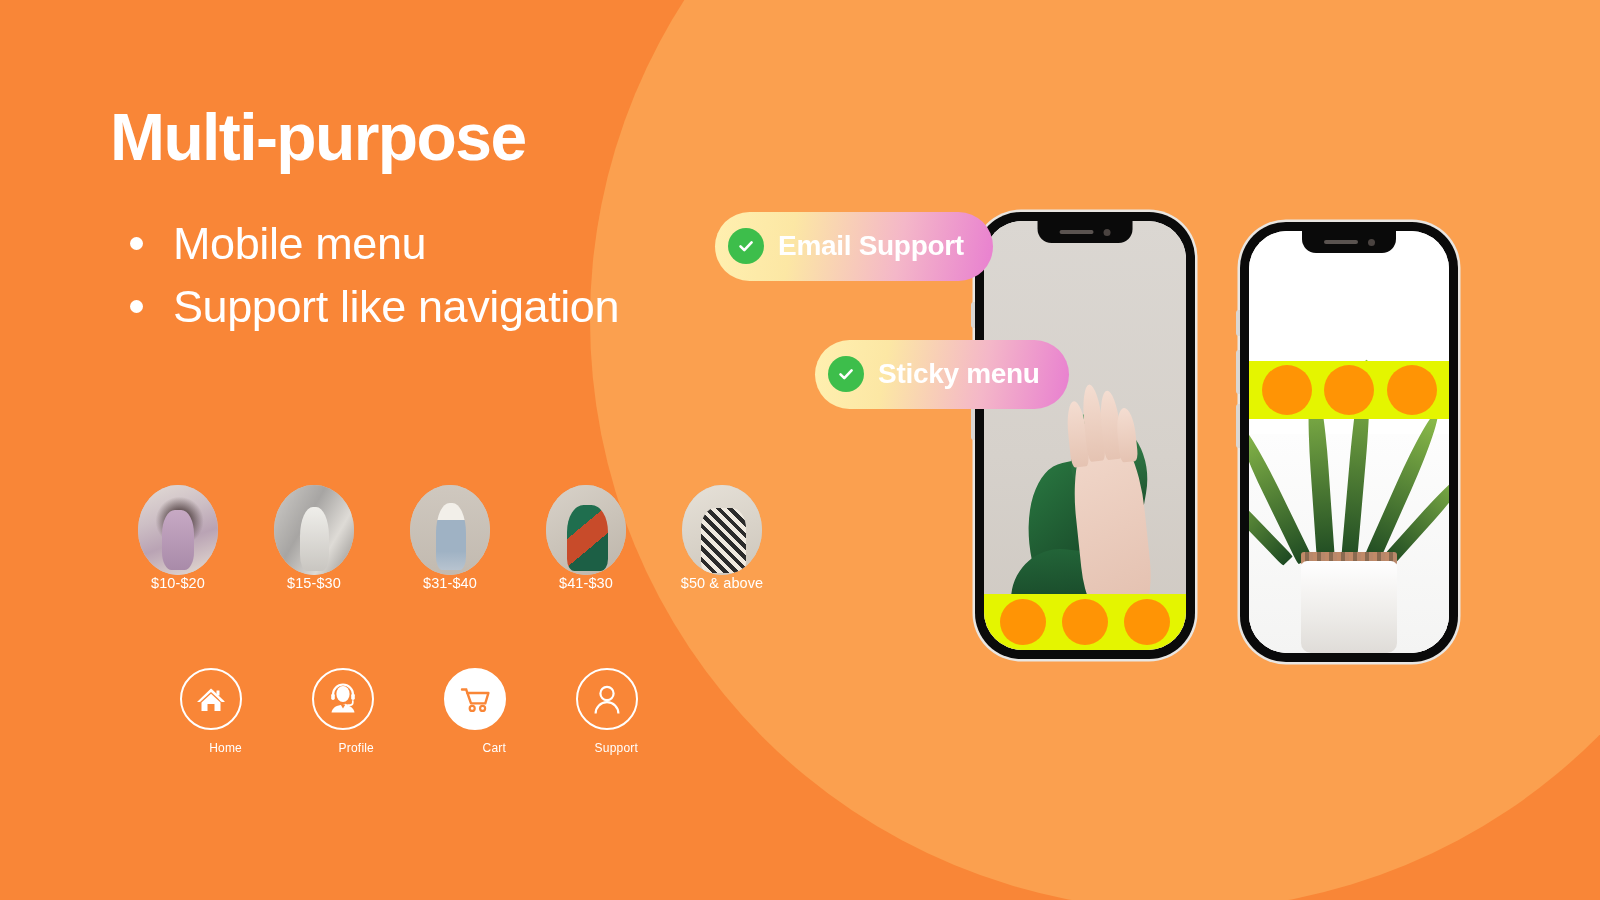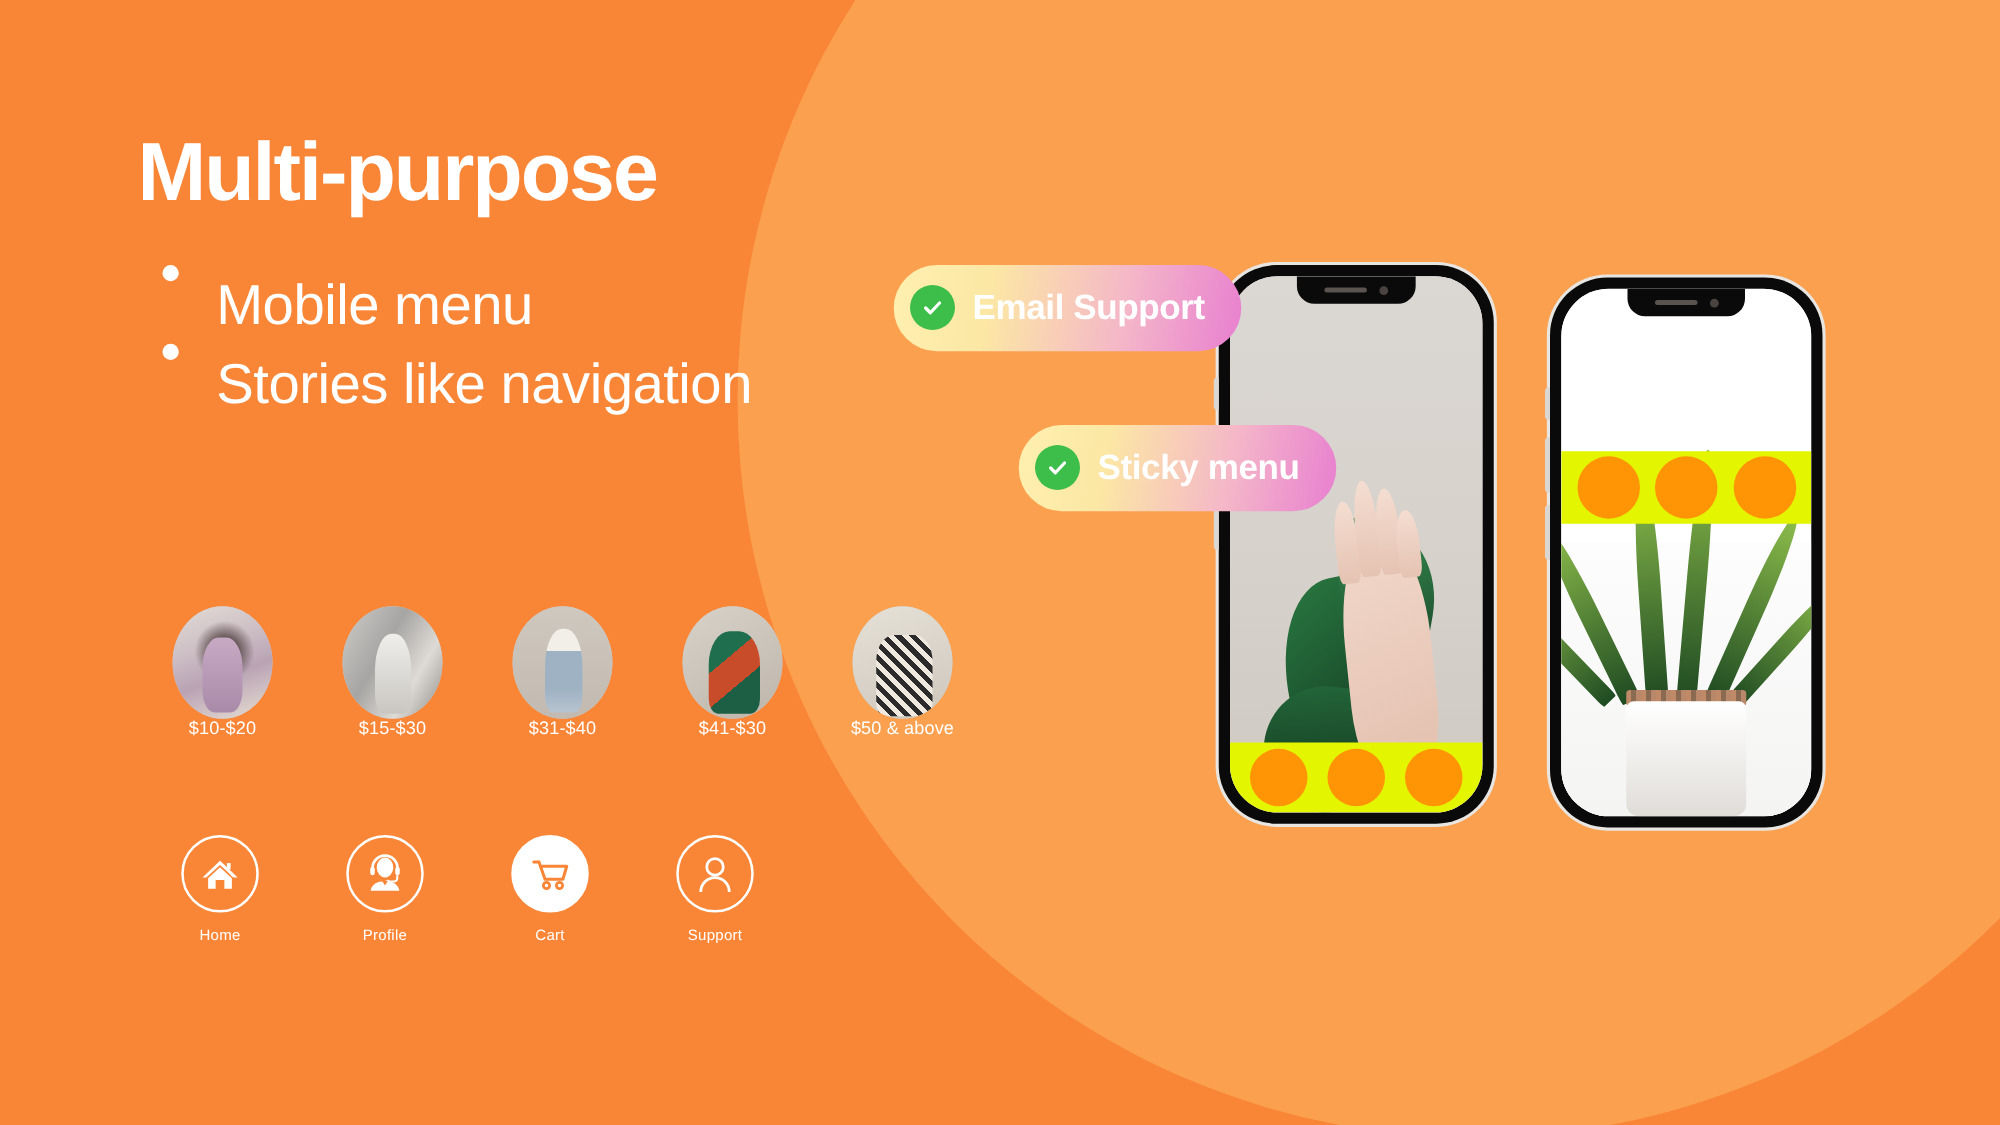--- a/index.html
+++ b/index.html
@@ -24,21 +24,21 @@
   .left-col{ position:absolute; left:0; top:0; width:840px; height:900px; z-index:5; }
 
   .headline{
     position:absolute; left:110px; top:104px;
     font-size:66px; font-weight:bold; color:#FFFFFF;
     letter-spacing:-1.6px; line-height:1;
   }
 
   .feature-list{ position:absolute; left:130px; top:212px; list-style:none; }
   .feature-list li{
-    display:flex; 
+    display:flex; align-items:center;
     font-size:45px; color:#FFFFFF; font-weight:300;
     line-height:1.40; letter-spacing:-0.4px;
   }
   .feature-list li .dot{
     width:13px; height:13px; border-radius:50%;
     background:#fff; margin-right:30px; flex:0 0 auto;
   }
 
   
   .price-strip{ position:absolute; left:110px; top:485px; display:flex; }
@@ -73,21 +73,21 @@
       background:linear-gradient(140deg,#1f6e4e 0 34%,#c84b2a 34% 62%,#1c5f45 62% 100%);
       border-radius:40% 40% 18% 18%;}
   .ph5{background:linear-gradient(160deg,#e6e1d8 0%,#cdc6bb 100%);}
   .ph5::after{content:"";position:absolute;left:24%;top:26%;width:56%;height:72%;
       background:
         repeating-linear-gradient(45deg,#2b2b2b 0 4px,#efe9df 4px 8px);
       border-radius:32% 32% 16% 16%;}
 
   
   .nav-strip{ position:absolute; left:110px; top:668px; display:flex; }
-  .nav-item{ width:132px; display:flex; flex-direction:column; align-items:center; }
+  .nav-item{ width:132px; display:flex; flex-direction:column; align-items:flex-end; }
   .nav-circle{
     width:62px; height:62px; border-radius:50%;
     border:2.5px solid #FFFFFF;
     display:flex; align-items:center; justify-content:center;
   }
   .nav-circle.filled{ background:#FFFFFF; border-color:#FFFFFF; }
   .nav-label{ margin-top:11px; font-size:12px; color:#FFFFFF; letter-spacing:.2px; }
 
   
   .mock-area{ position:absolute; left:700px; top:0; width:900px; height:900px; z-index:6; }
@@ -196,21 +196,21 @@
 
   <h1 class="headline">Multi-purpose</h1>
 
   <ul class="feature-list">
     <li>
       <span class="dot"></span>
       <span>Mobile menu</span>
     </li>
     <li>
       <span class="dot"></span>
-      <span>Stories like navigation</span>
+      <span>Support like navigation</span>
     </li>
   </ul>
 
   <div class="price-strip">
 
     <div class="price-item">
       <div class="price-thumb">
         <div class="ph ph1"></div>
       </div>
       <div class="price-label">$10-$20</div>

